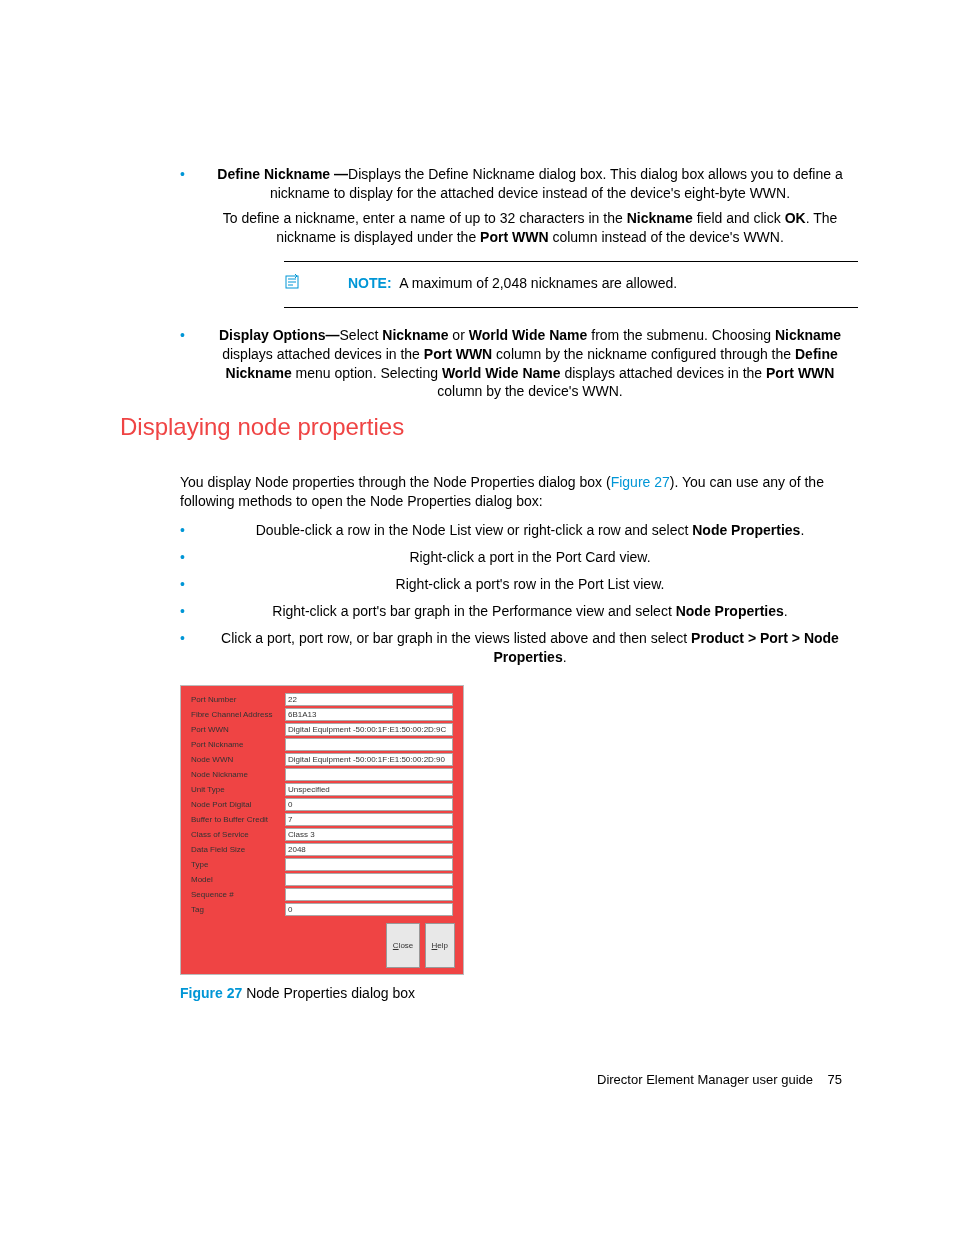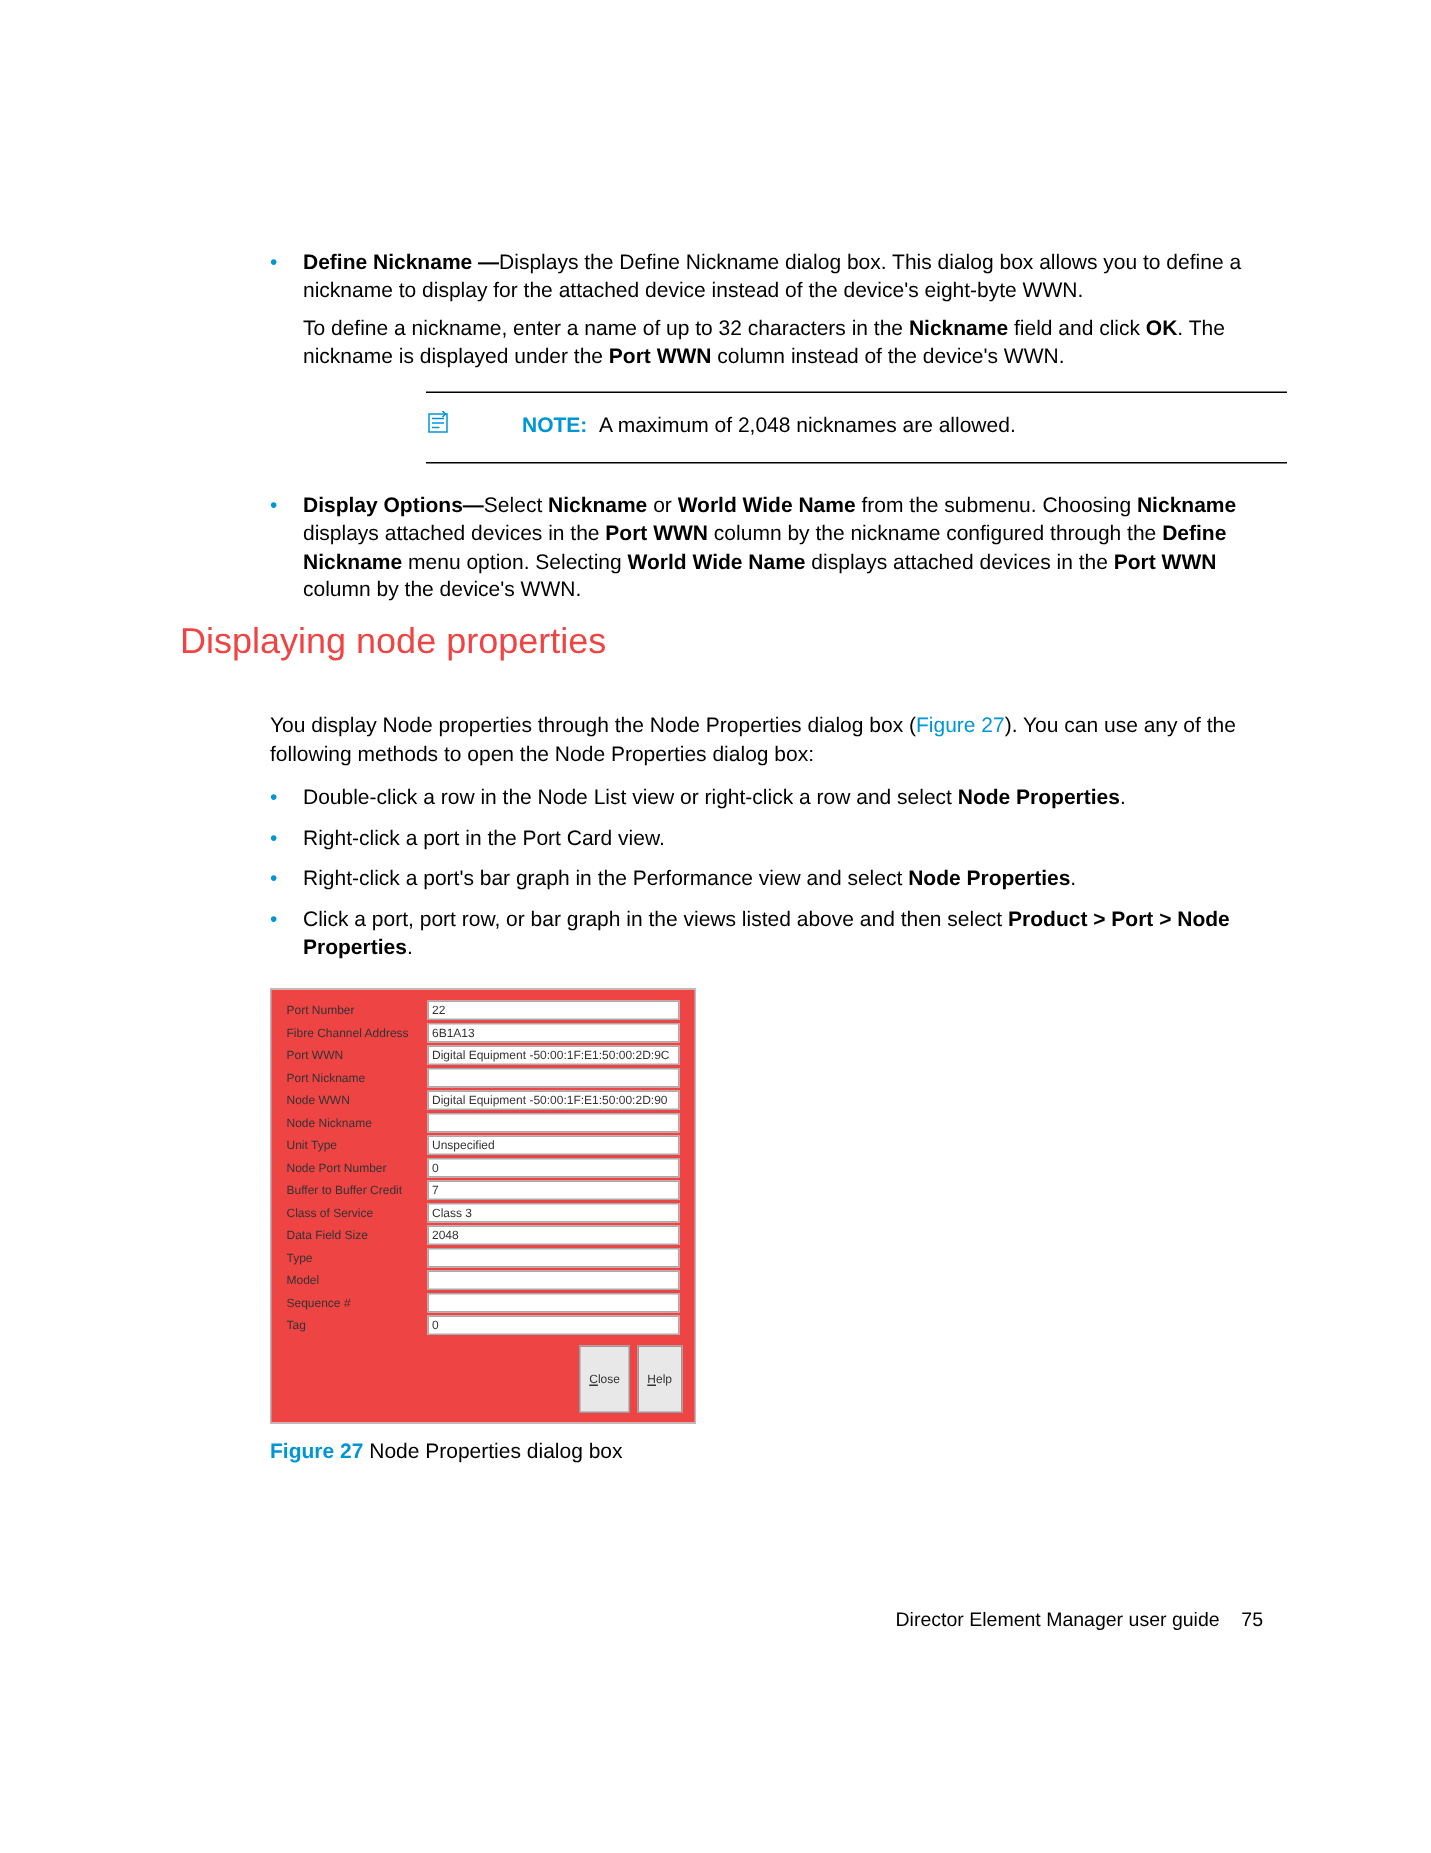--- a/index.html
+++ b/index.html
@@ -19,20 +19,21 @@
   ul.bulleted {
     list-style: none;
     padding: 0;
     margin: 0 0 0 60px;
   }
   ul.bulleted > li {
     position: relative;
     padding-left: 22px;
     margin: 0 0 8px 0;
     line-height: 1.35;
+    text-align: center;
   }
   ul.bulleted > li::before {
     content: "•";
     color: #0096d6;
     position: absolute;
     left: 0;
     top: 0;
     font-size: 14px;
   }
   .para {
@@ -172,20 +173,21 @@
 
   <h2 class="section-heading">Displaying node properties</h2>
 
   <div class="intro para">
     <span>You display Node properties through the Node Properties dialog box (</span><span class="fig-link">Figure 27</span><span>). You can use any of the following methods to open the Node Properties dialog box:</span>
   </div>
 
   <ul class="bulleted">
     <li><span>Double-click a row in the Node List view or right-click a row and select </span><strong>Node Properties</strong><span>.</span></li>
     <li><span>Right-click a port in the Port Card view.</span></li>
+    <li><span>Right-click a port's row in the Port List view.</span></li>
     <li><span>Right-click a port's bar graph in the Performance view and select </span><strong>Node Properties</strong><span>.</span></li>
     <li><span>Click a port, port row, or bar graph in the views listed above and then select </span><strong>Product &gt; Port &gt; Node Properties</strong><span>.</span></li>
   </ul>
 
 
   <div class="dialog">
     <table>
       <tbody>
           <tr>
             <td class="lbl">Port Number</td>
@@ -223,21 +225,21 @@
               <span class="fld"></span>
             </td>
           </tr>
       <tr>
             <td class="lbl">Unit Type</td>
             <td>
               <span class="fld">Unspecified</span>
             </td>
           </tr>
       <tr>
-            <td class="lbl">Node Port Number</td>
+            <td class="lbl">Node Port Digital</td>
             <td>
               <span class="fld">0</span>
             </td>
           </tr>
       <tr>
             <td class="lbl">Buffer to Buffer Credit</td>
             <td>
               <span class="fld">7</span>
             </td>
           </tr>

